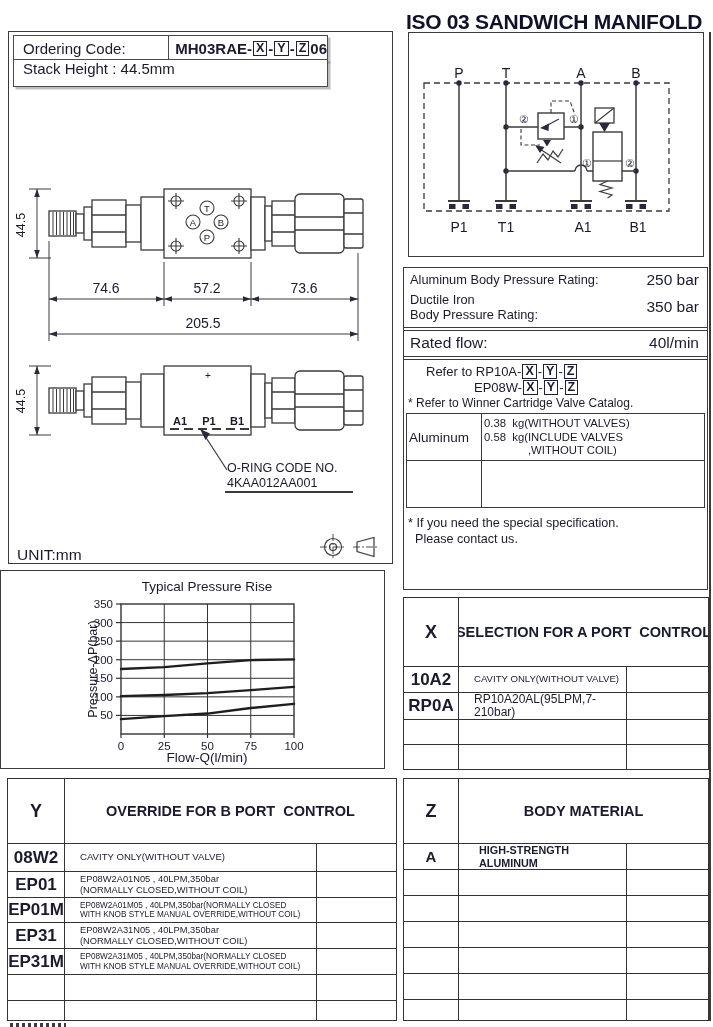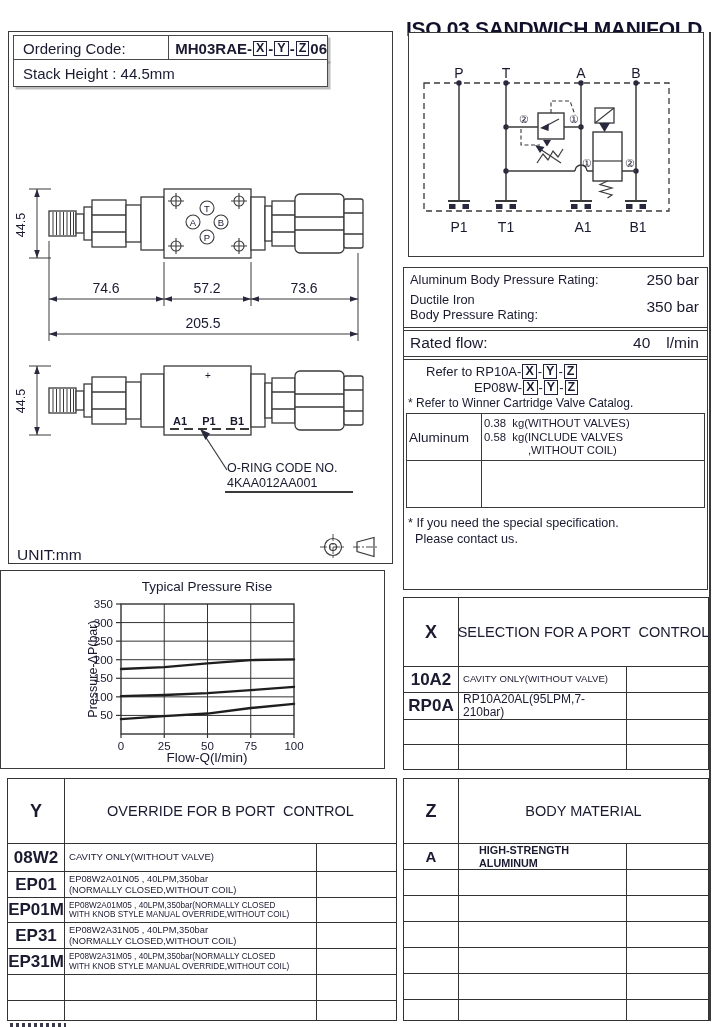--- a/index.html
+++ b/index.html
@@ -2,21 +2,21 @@
 <html><head>
 <meta charset="utf-8">
 <style>
   html,body{margin:0;padding:0;background:#e8e8e8}
   .page{position:relative;width:713px;height:1027px;background:#fff;overflow:hidden;
         font-family:"Liberation Sans",sans-serif;color:#1a1a30;margin:0 auto}
   .abs{position:absolute}
   .box{border:1.6px solid #3a3a3a;background:#fff}
   .page-title{font-weight:bold;font-size:21px;letter-spacing:-0.3px;color:#10102a;text-align:center}
   
-  .ord-row{display:flex;align-items:center;border:1.5px solid #4a4a4a;background:#fff;
+  .ord-row{display:flex;border:1.5px solid #4a4a4a;background:#fff;
            box-shadow:2.5px 2.5px 0 rgba(110,110,110,.45);font-size:15px}
   .ord-label{width:148px;padding-left:9px;border-right:1.5px solid #4a4a4a;align-self:stretch;display:flex;align-items:center}
   .ord-value{flex:1;font-weight:bold;padding-left:6px;display:flex;align-items:center}
   .xyz{display:inline-block;border:1.5px solid #20203a;font-weight:bold;font-size:12.5px;
        line-height:13px;padding:0 2px;margin:0 1px;vertical-align:1px}
   
   .td-title{font-weight:bold;font-size:15.5px;text-align:center;padding:7px 0 5px;border-bottom:1.6px solid #3a3a3a}
   .td-row{display:flex;justify-content:space-between;align-items:center;padding:3px 8px 0 6px;font-size:12.8px}
   .td-row .lbl{white-space:pre-line;line-height:1.2}
   .td-row .val{font-size:15.5px}
@@ -29,38 +29,38 @@
   .wcell{border-left:none;display:flex;align-items:center;font-size:13.5px;padding:2px 2px}
   .wcell.v{border-left:1.5px solid #3a3a3a;font-size:11.3px;line-height:1.18;white-space:pre-wrap;padding:3px 2px}
   .wrow2{border-top:1.5px solid #3a3a3a;height:40px}
   .sp-note{font-size:12.6px;line-height:1.25;white-space:pre-wrap;padding:8px 2px 0 4px}
   
   .sel{display:grid;border:1.6px solid #333;background:#fff;box-sizing:border-box}
   .c{border-left:1.5px solid #333;border-top:1.5px solid #333;display:flex;align-items:center;
      overflow:hidden;min-width:0;min-height:0}
   .c.nl{border-left:none}.c.nt{border-top:none}
   .key{justify-content:center;font-weight:bold;font-size:18px}
-  .thead{grid-column:2/4;justify-content:center;font-weight:normal;font-size:14.5px;white-space:pre;letter-spacing:0}
+  .thead{grid-column:2/4;justify-content:center;font-weight:bold;font-size:14.5px;white-space:pre;letter-spacing:0}
   .code{justify-content:center;font-weight:bold;font-size:17px}
-  .desc{font-size:9.3px;line-height:1.12;padding-left:4px;white-space:pre-line}
+  .desc{font-size:9.3px;line-height:1.12;padding-left:15px;white-space:pre-line}
   .desc.sm{font-size:8.2px}
   .desc.b{font-weight:bold;font-size:10.8px;padding-left:20px}
   
   svg text{fill:#191930}
   .ln{stroke:#3a3a3a;fill:none}
   .lnw{stroke:#3a3a3a;fill:#fff}
   .fl{fill:#28283e;stroke:none}
   .footer-marks{background:repeating-linear-gradient(90deg,#3a3a4a 0 3px,transparent 3px 6px)}
 </style>
 </head>
 <body>
 
 <div class="page">
 
-  <div class="abs page-title" style="left:400px;top:17px;width:308px">ISO 03 SANDWICH MANIFOLD</div>
+  <div class="abs page-title" style="left:400px;top:10px;width:308px">ISO 03 SANDWICH MANIFOLD</div>
 
   <div class="abs box" style="left:8px;top:31px;width:383px;height:531px">
 
     <svg class="abs" style="left:0;top:0" width="383" height="531" viewBox="8 31 383 531">
       <defs>
         <g id="vbody" class="lnw" stroke-width="1.3">
           <rect x="48" y="210" width="27" height="25"></rect>
           <path class="ln" stroke-width="1" d="M52 211V234M55.5 211V234M59 211V234M62.5 211V234M66 211V234M69.5 211V234M72.5 211V234"></path>
           <rect x="75" y="213" width="8" height="19"></rect>
           <rect x="83" y="206" width="8" height="33"></rect>
@@ -253,21 +253,21 @@
       <span class="val">250 bar</span>
     </div>
     <div class="td-row">
       <span class="lbl">Ductile Iron
 Body Pressure Rating:</span>
       <span class="val">350 bar</span>
     </div>
     <div class="dsep"></div>
     <div class="td-row" style="padding-top:1px">
       <span style="font-size:15.5px">Rated flow:</span>
-      <span><span class="val" style="margin-right:16px">40</span><span class="val">l/min</span></span>
+      <span><span class="val" style="">40</span><span class="val">l/min</span></span>
     </div>
     <div class="dsep"></div>
     <div class="cart">
       <div class="ind1"><span>Refer to RP10A-</span><span class="xyz">X</span>-<span class="xyz">Y</span>-<span class="xyz">Z</span></div>
       <div class="ind2"><span>EP08W-</span><span class="xyz">X</span>-<span class="xyz">Y</span>-<span class="xyz">Z</span></div>
     </div>
     <div class="cart-note">* Refer to Winner Cartridge Valve Catalog.</div>
     <div class="wtable">
       <div class="wcell">Aluminum</div>
       <div class="wcell v">0.38  kg(WITHOUT VALVES)

